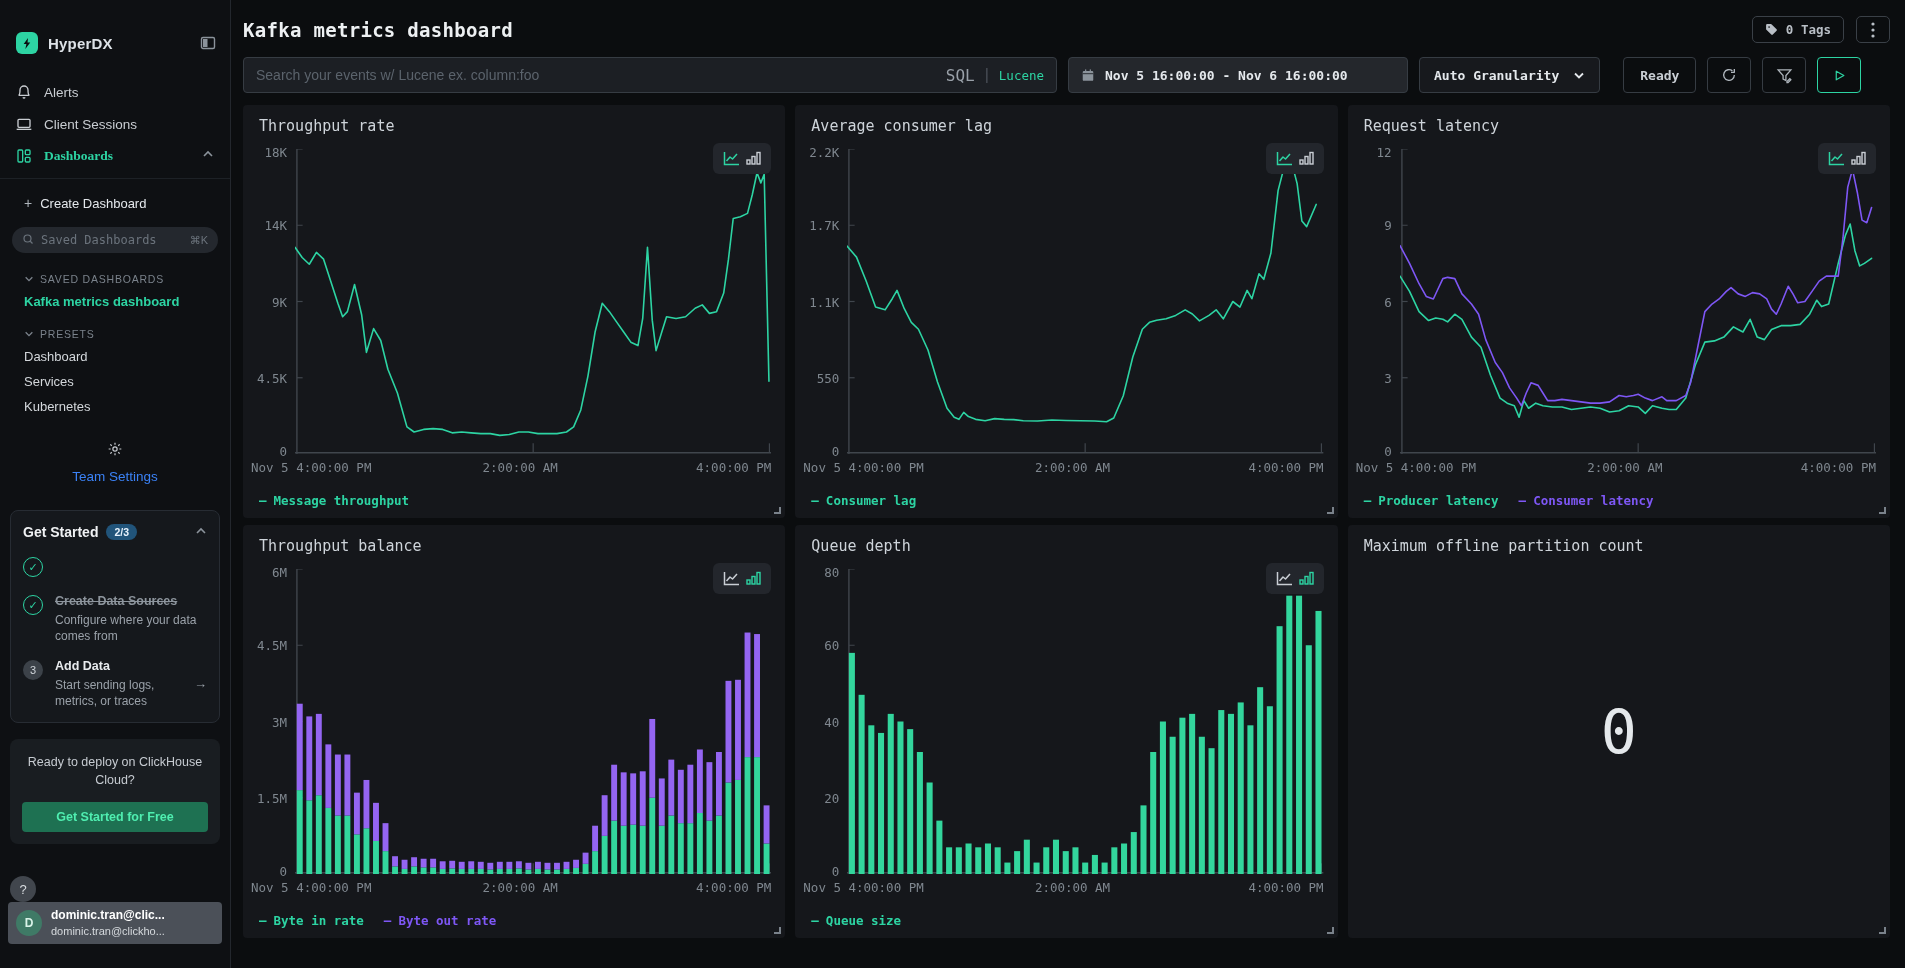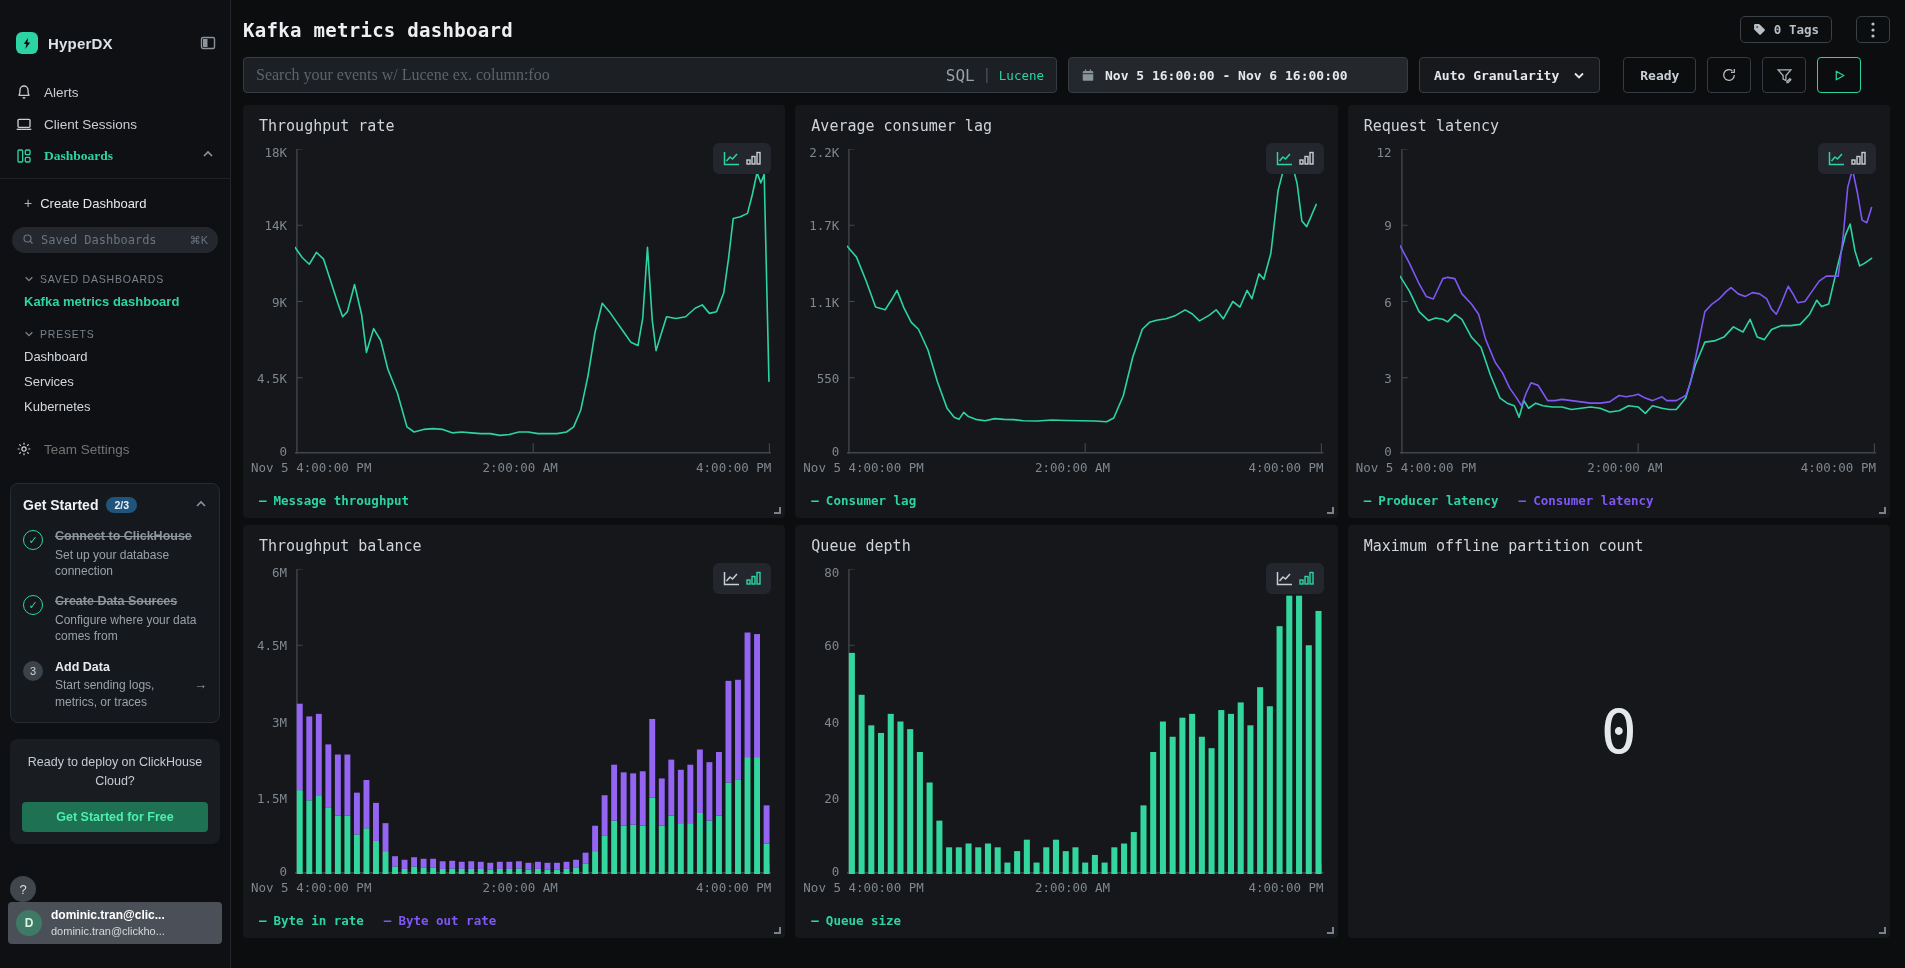--- a/index.html
+++ b/index.html
@@ -25,21 +25,21 @@
   .create-row { display:flex; align-items:center; gap:8px; padding:16px 16px 10px 24px; font-size:13px; color:#e4e8ec; cursor:pointer; }
   .create-plus { color:#aeb5bc; font-size:14px; }
   .sb-search { margin:6px 12px; background:#24282e; border-radius:15px; height:26px;
     display:flex; align-items:center; padding:0 10px; gap:7px; color:#6b737c; cursor:text; }
   .sb-search .ph { font-size:12px; font-family:"DejaVu Sans Mono",monospace; }
   .sb-search .kbd { margin-left:auto; font-size:11px; color:#6b737c; }
   .sec-head { display:flex; align-items:center; gap:6px; padding:14px 16px 4px 24px;
     font-size:10.5px; letter-spacing:.8px; color:#7a828b; }
   .sb-link { padding:5px 16px 5px 24px; font-size:13px; color:#d3d7db; cursor:pointer; }
   .sb-link.green { color:#2dd4a3; font-weight:bold; }
-  .team-row { display:flex; align-items:center; gap:12px; padding:22px 16px; font-size:13.5px; color:#737373; cursor:pointer; }
+  .team-row { display:flex; align-items:center; gap:12px; padding:22px 16px; font-size:13.5px; color:#3b82f6; cursor:pointer;flex-direction:column; }
 
   .gs-card { margin:4px 10px; border:1px solid #272c33; background:#15181c; border-radius:8px; padding:12px; }
   .gs-head { display:flex; align-items:center; gap:8px; }
   .gs-title { font-weight:bold; font-size:14px; color:#f0f2f4; }
   .gs-badge { background:#21547a; color:#e8f3fd; font-size:10.5px; font-weight:bold; border-radius:9px; padding:2px 8px; }
   .gs-chev { margin-left:auto; color:#8b939b; }
   .gs-step { display:flex; gap:10px; margin-top:14px; }
   .gs-ico { flex:none; width:22px; height:22px; margin-top:2px; }
   .check-circle { width:20px; height:20px; border:1.6px solid #2dd4a3; border-radius:50%;
     display:flex; align-items:center; justify-content:center; color:#2dd4a3; font-size:11px; }
@@ -61,32 +61,32 @@
     display:flex; align-items:center; gap:9px; padding:6px 8px; cursor:pointer; }
   .avatar { width:26px; height:26px; border-radius:50%; background:#3f7a66; color:#d9f3e8;
     display:flex; align-items:center; justify-content:center; font-size:12px; font-weight:bold; }
   .user-name { font-size:12px; font-weight:bold; color:#ffffff; line-height:1.3; }
   .user-email { font-size:11px; color:#d5d9dd; line-height:1.3; }
 
   
   .main { flex:1; display:flex; flex-direction:column; padding:0 15px 0 12px; }
   .title-row { display:flex; align-items:center; margin-top:16px; }
   .page-title { font-family:"DejaVu Sans Mono",monospace; font-size:19px; font-weight:bold; color:#edf0f2; letter-spacing:.3px; }
-  .title-right { margin-left:auto; display:flex; gap:24px; }
+  .title-right { margin-left:auto; display:flex; gap:12px; }
   .tags-btn { display:flex; align-items:center; gap:8px; border:1px solid #3a4047; border-radius:5px;
     background:transparent; color:#b9bfc6; font-family:"DejaVu Sans Mono",monospace; font-size:12.5px;
     font-weight:bold; padding:5px 12px; cursor:pointer; }
   .kebab-btn { border:1px solid #3a4047; border-radius:5px; background:transparent; color:#b9bfc6;
     width:34px; display:flex; align-items:center; justify-content:center; cursor:pointer; }
 
   .toolbar { display:flex; align-items:center; margin-top:14px; gap:11px; height:36px; }
   .search-box { flex:1; max-width:814px; height:36px; background:#1c1f24; border:1px solid #363c43;
     border-radius:4px; display:flex; align-items:center; padding:0 12px; gap:10px; }
   .search-box input { flex:1; background:transparent; border:none; outline:none; color:#fde047;
-    font-family:Liberation Serif, serif; font-size:16px; }
+    font-family:Liberation Sans, sans-serif; font-size:14px; }
   .search-box input::placeholder { color:#5b636c; }
   .lang-sql { color:#9aa1a9; font-family:"DejaVu Sans Mono",monospace; font-size:16px; cursor:pointer; }
   .lang-div { color:#4a5058; }
   .lang-lucene { color:#2dd4a3; font-family:"DejaVu Sans Mono",monospace; font-size:12.5px; cursor:pointer; }
   .date-btn { height:36px; width:340px; background:#24272c; border:1px solid #363c43; border-radius:4px;
     display:flex; align-items:center; gap:10px; padding:0 12px; color:#e4e8ec;
     font-family:"DejaVu Sans Mono",monospace; font-size:13px; font-weight:bold; cursor:pointer; }
   .gran-btn { height:36px; background:#17191d; border:1px solid #363c43; border-radius:4px;
     display:flex; align-items:center; gap:14px; padding:0 14px; color:#e4e8ec;
     font-family:"DejaVu Sans Mono",monospace; font-size:13px; font-weight:bold; cursor:pointer; }
@@ -222,24 +222,20 @@
         <span class="gs-chev">
           <svg width="12" height="12" viewBox="0 0 12 12" fill="none" stroke="#8b939b" stroke-width="1.6">
               <path d="M2 8l4-4 4 4"></path>
             </svg>
         </span>
       </div>
       <div class="gs-step done">
         <span class="gs-ico">
             <span class="check-circle">✓</span>
           </span>
-        <div>
-          <div class="t">Connect to ClickHouse</div>
-          <div class="d">Set up your database connection</div>
-        </div>
       </div>
       <div class="gs-step done">
         <span class="gs-ico">
             <span class="check-circle">✓</span>
           </span>
         <div>
           <div class="t">Create Data Sources</div>
           <div class="d">Configure where your data comes from</div>
         </div>
       </div>

